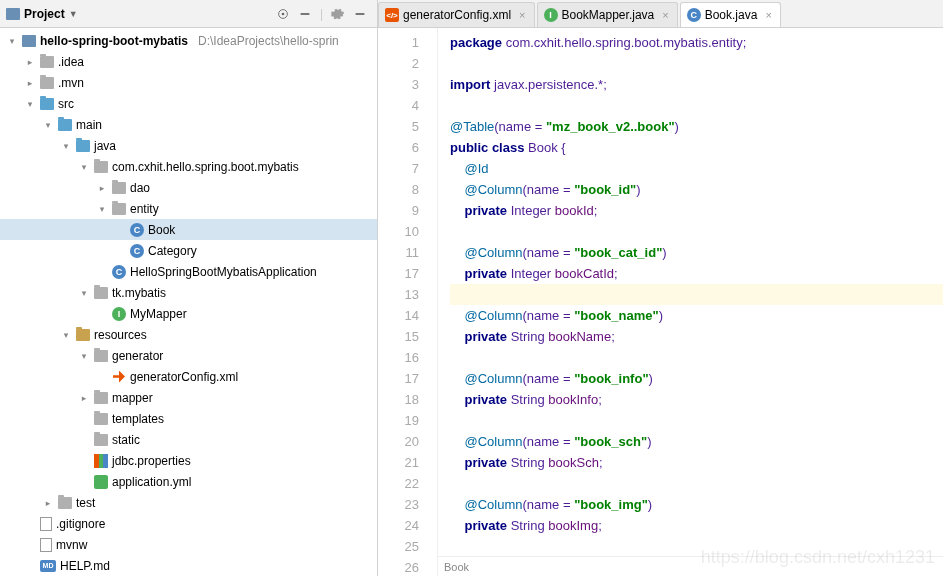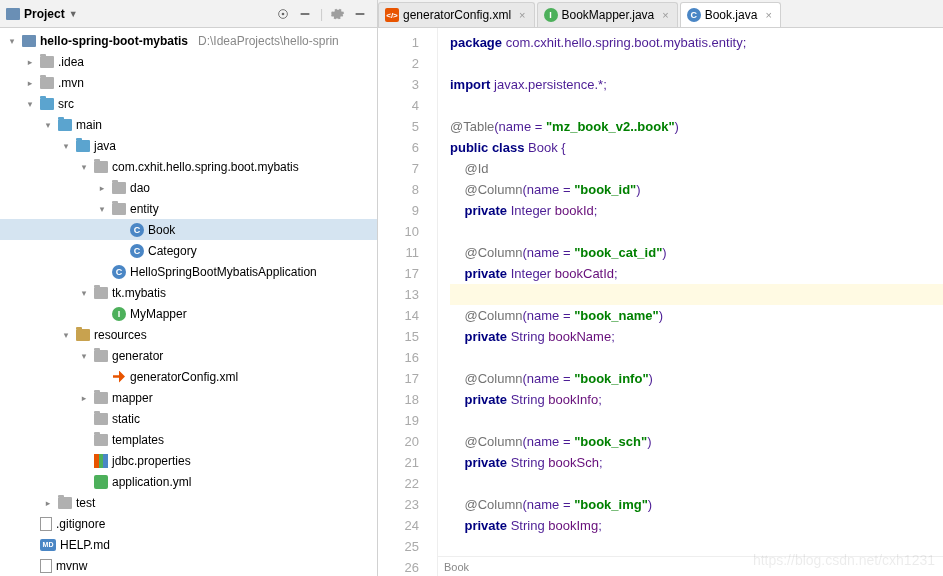--- a/index.html
+++ b/index.html
@@ -46,25 +46,25 @@
 .indent-5 { padding-left: 96px; }
 .indent-6 { padding-left: 114px; }
 .editor { flex: 1; display: flex; overflow: hidden; font-family: "Consolas", "Courier New", monospace; font-size: 13px; position: relative; }
 .gutter { width: 60px; text-align: right; padding: 4px 18px 4px 0; color: #aaa; background: #fff; border-right: 1px solid #eee; user-select: none; line-height: 21px; }
 .code { flex: 1; padding: 4px 0 4px 12px; line-height: 21px; white-space: pre; }
 .code .line { height: 21px; }
 .code .hl { background: #fffae3; display: block; }
 .breadcrumb-bottom { position: absolute; bottom: 0; left: 60px; right: 0; height: 20px; border-top: 1px solid #eee; display: flex; align-items: center; padding: 0 6px; color: #888; font-size: 11px; background: #fff; }
 .k { color: #000080; font-weight: bold; }
 .s { color: #008000; font-weight: bold; }
-.a { color: #737373; }
+.a { color: #0369a1; }
 .t { color: #4c1d95; }
 .f { color: #660e7a; }
 .sep { color: #ccc; margin: 0 4px; }
-.watermark { position: absolute; bottom: 8px; right: 8px; color: rgba(0,0,0,0.08); font-size: 14px; pointer-events: none; }
+.watermark { position: absolute; bottom: 8px; right: 8px; color: rgba(0,0,0,0.08); font-size: 18px; pointer-events: none; }
 </style>
 </head>
 <body>
 
 <div class="toolbar-row">
   <div class="project-header">
     <span class="proj-label">
       <span class="icon-module"></span>
       <span>Project</span>
       <span class="arrow">▼</span>
@@ -201,26 +201,26 @@
         <span class="lbl">generatorConfig.xml</span>
       </div>
       <div class="tree-row indent-4">
         <span class="tw">▸</span>
         <span class="icon-folder pkg"></span>
         <span class="lbl">mapper</span>
       </div>
       <div class="tree-row indent-4">
         <span class="tw"></span>
         <span class="icon-folder pkg"></span>
+        <span class="lbl">templates</span>
+      </div>
+      <div class="tree-row indent-4">
+        <span class="tw"></span>
+        <span class="icon-folder pkg"></span>
         <span class="lbl">static</span>
-      </div>
-      <div class="tree-row indent-4">
-        <span class="tw"></span>
-        <span class="icon-folder pkg"></span>
-        <span class="lbl">templates</span>
       </div>
       <div class="tree-row indent-4">
         <span class="tw"></span>
         <span class="icon-prop"></span>
         <span class="lbl">jdbc.properties</span>
       </div>
       <div class="tree-row indent-4">
         <span class="tw"></span>
         <span class="icon-yml"></span>
         <span class="lbl">application.yml</span>
@@ -230,27 +230,27 @@
         <span class="icon-folder"></span>
         <span class="lbl">test</span>
       </div>
       <div class="tree-row indent-1">
         <span class="tw"></span>
         <span class="icon-file"></span>
         <span class="lbl">.gitignore</span>
       </div>
       <div class="tree-row indent-1">
         <span class="tw"></span>
+        <span class="icon-file"></span>
+        <span class="lbl">mvnw</span>
+      </div>
+      <div class="tree-row indent-1">
+        <span class="tw"></span>
         <span class="icon-md">MD</span>
         <span class="lbl">HELP.md</span>
-      </div>
-      <div class="tree-row indent-1">
-        <span class="tw"></span>
-        <span class="icon-file"></span>
-        <span class="lbl">mvnw</span>
       </div>
     </div>
   <div class="editor">
     <div class="gutter" id="gutter">
         <div>1</div>
         <div>2</div>
         <div>3</div>
         <div>4</div>
         <div>5</div>
         <div>6</div>

